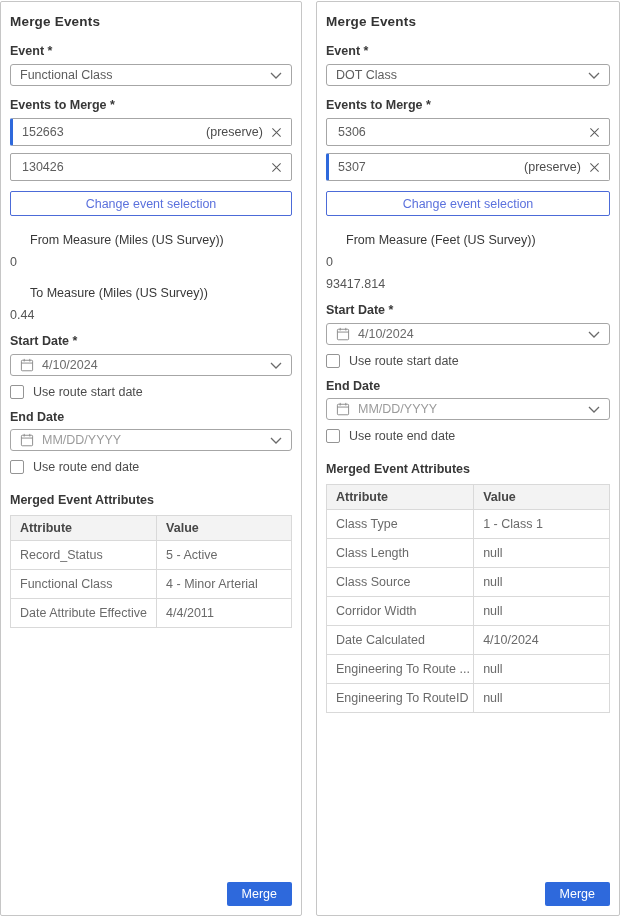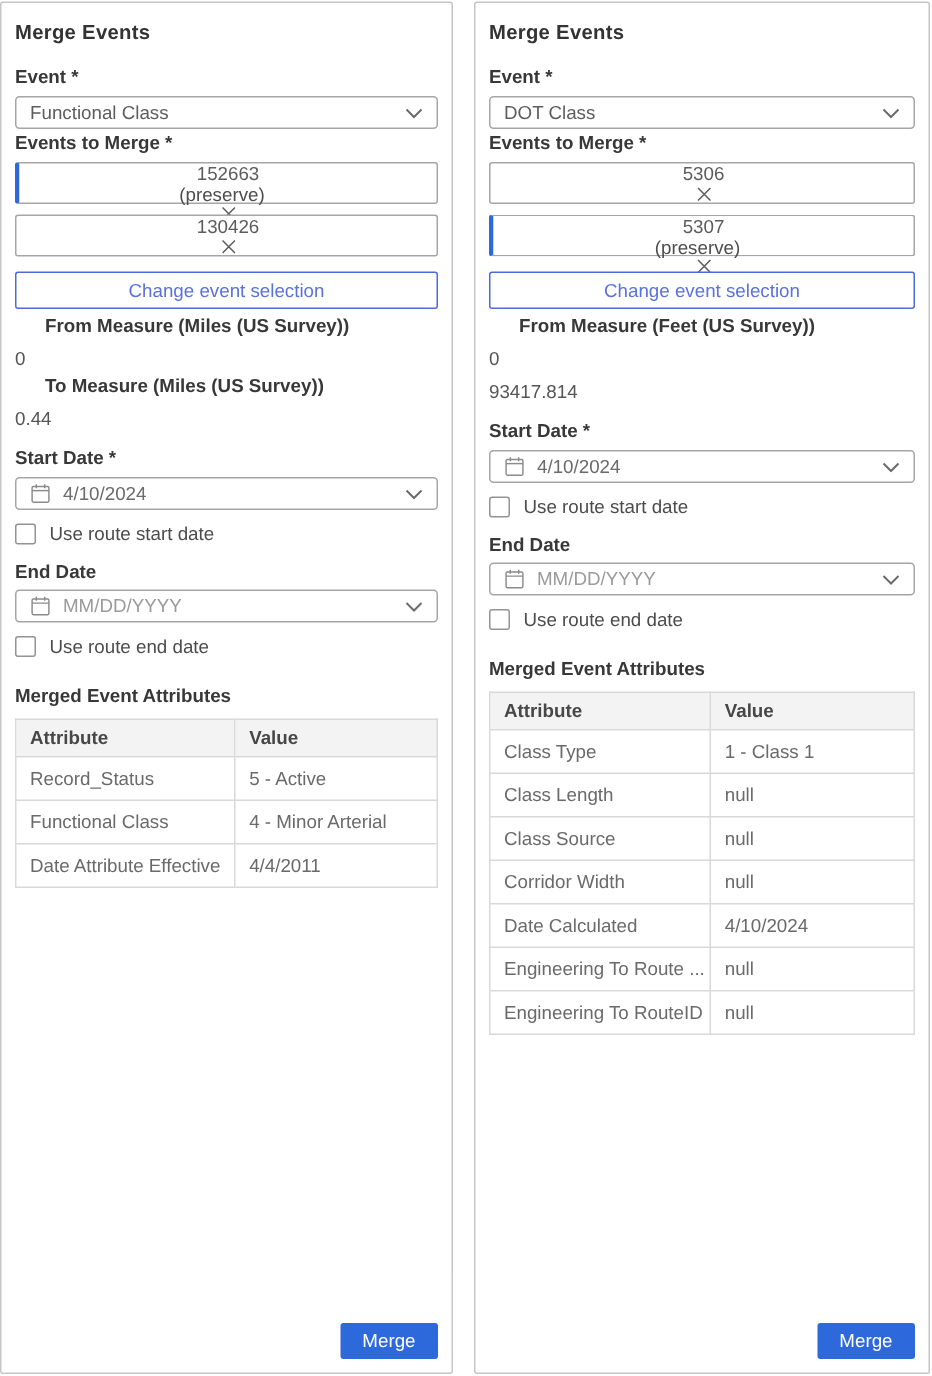--- a/index.html
+++ b/index.html
@@ -13,43 +13,43 @@
   .panel {
     width:302px; height:915px; background:#fff;
     border:1px solid #c6c6c6; border-radius:2px;
     padding:12px 9px 9px 9px;
     display:flex; flex-direction:column;
     margin-top:1px;
   }
   .panel:last-child { width:304px; }
   .panel-title { font-size:13.5px; font-weight:700; color:#333; margin:0; letter-spacing:.2px; }
   .lbl { font-size:12.5px; font-weight:700; color:#383838; margin-top:15px; margin-bottom:6px; }
-  .lbl.tight { margin-top:2px; }
+  .lbl.tight { margin-top:12px; }
 
   .select {
     height:22px; border:1px solid #a6a6a6; border-radius:3px; background:#fff;
     display:flex; align-items:center; justify-content:space-between;
     padding:0 9px; font-size:12.5px; color:#5d5d5d; cursor:pointer;
   }
   .event-input {
     height:28px; border:1px solid #a6a6a6; border-radius:2px; background:#fff;
     display:flex; align-items:center; padding:0 9px 0 11px;
-    font-size:12.5px; color:#5d5d5d; margin-bottom:7px;flex-direction:column;
+    font-size:12.5px; color:#5d5d5d; margin-bottom:7px;
   }
   .event-input.preserved { border-left:3px solid #2e69dc; padding-left:9px; }
   .event-input .eid { flex:1; }
   .preserve-tag { color:#4c4c4c; margin-right:8px; white-space:nowrap; }
 
   .outline-btn {
     width:100%; height:25px; margin-top:3px;
     background:#fff; border:1px solid #4c6bd8; border-radius:2px;
     color:#5b71dd; font-size:12.5px; font-family:inherit; cursor:pointer;
   }
 
-  .measure-label { font-size:12.5px; font-weight:700; color:#383838; margin-top:4px;padding-left:20px; }
+  .measure-label { font-size:12.5px; font-weight:400; color:#383838; margin-top:17px;padding-left:20px; }
   .measure-value { font-size:12.5px; color:#565656; margin-top:8px; }
 
   .date-input {
     height:22px; border:1px solid #a6a6a6; border-radius:3px; background:#fff;
     display:flex; align-items:center; gap:8px; padding:0 9px; cursor:pointer;
   }
   .date-text { flex:1; font-size:12.5px; color:#6b6b6b; }
   .date-text.placeholder { color:#9b9b9b; }
 
   .check-row { display:flex; align-items:center; gap:9px; margin-top:9px; cursor:pointer; }

